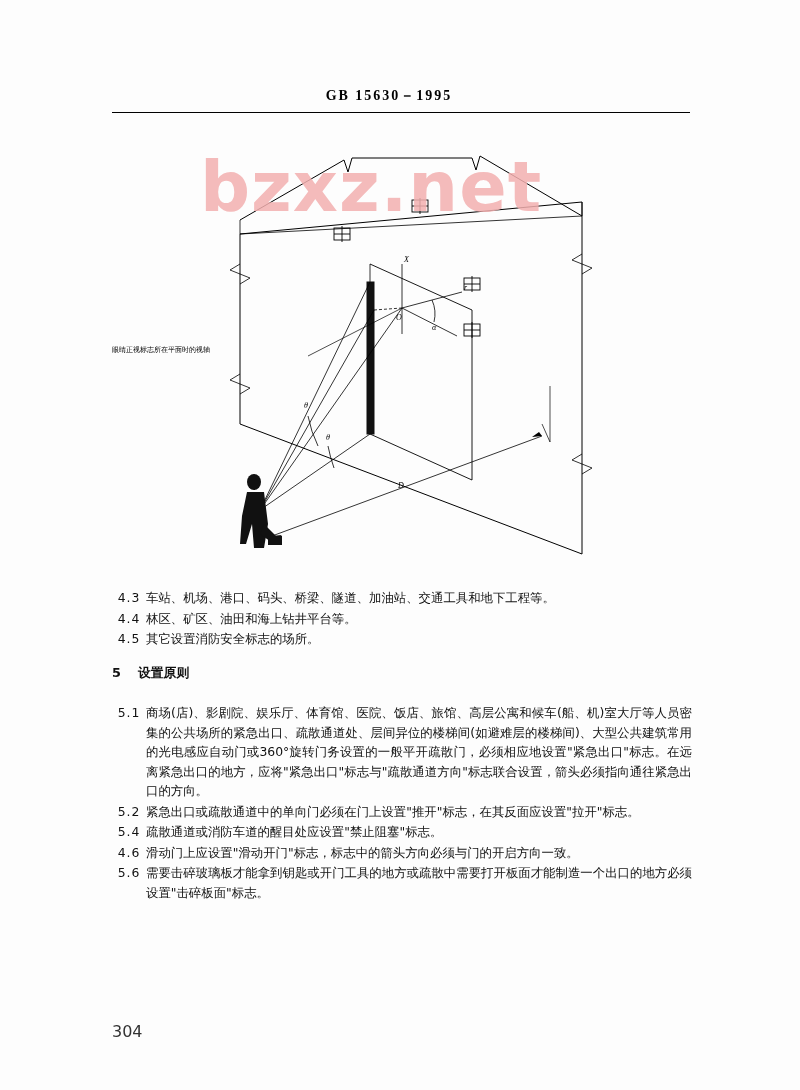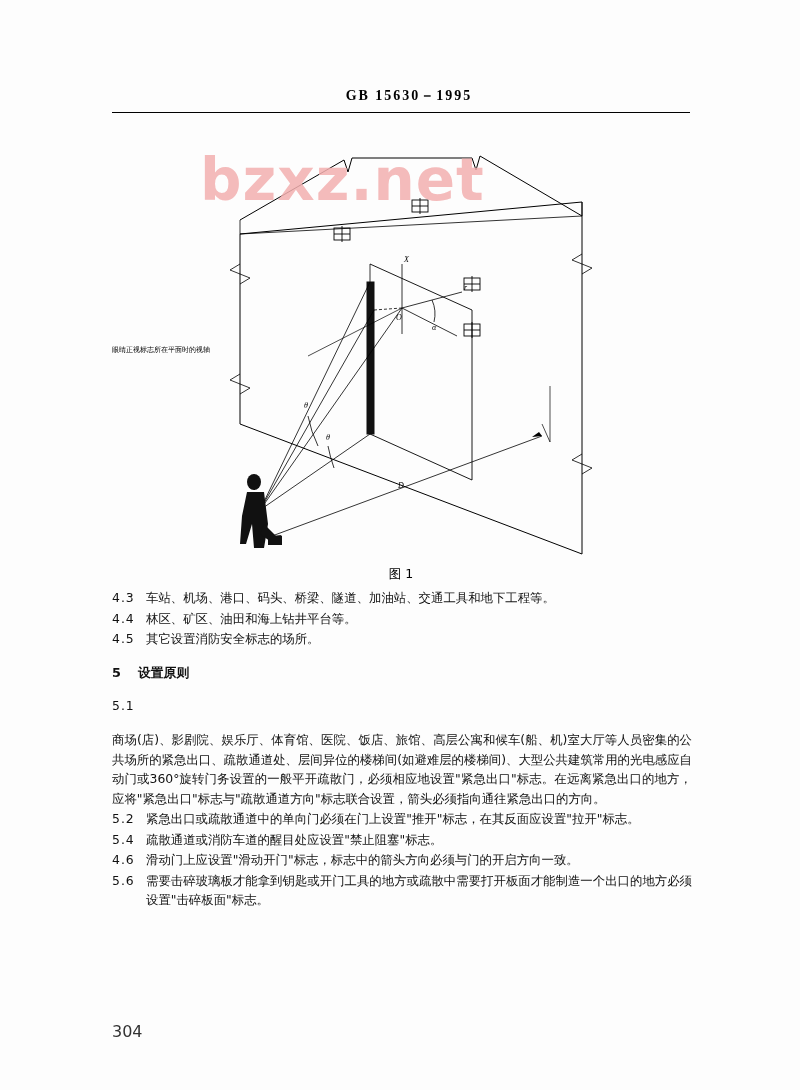--- a/index.html
+++ b/index.html
@@ -18,21 +18,21 @@
   .page {
     position: absolute;
     left: 0; top: 0;
     width: 800px;
     height: 1090px;
     background: #fdfdfd;
   }
   
   .header {
     position: absolute;
-    left: 120px;
+    left: 100px;
     top: 86px;
     width: 578px;
     text-align: center;
   }
   .header-title {
     font-family: "Liberation Serif", serif;
     font-size: 14px;
     font-weight: bold;
     letter-spacing: 2px;
   }
@@ -51,21 +51,21 @@
     top: 124px;
     width: 578px;
     height: 440px;
   }
   .figure-svg { display: block; }
   .watermark {
     position: absolute;
     left: 88px;
     top: 22px;
     font-family: "DejaVu Sans", sans-serif;
-    font-size: 58px;
+    font-size: 70px;
     font-weight: bold;
     color: #f3b0b0;
     letter-spacing: 1px;
     opacity: 0.85;
     pointer-events: none;
   }
   .fig-caption {
     position: absolute;
     left: 112px;
     top: 566px;
@@ -86,34 +86,35 @@
     color: #111;
   }
   .clause {
     display: flex;
     margin-bottom: 1px;
   }
   .clause .num {
     flex: 0 0 34px;
     white-space: nowrap;
     letter-spacing: 1px;
+    text-align: center;
   }
   .clause .txt {
     flex: 1 1 auto;
     text-align: justify;
   }
   .section-head {
     margin-top: 14px;
     margin-bottom: 7px;
     font-weight: bold;
     font-size: 12.8px;
     display: flex;
   }
   .section-head .num { flex: 0 0 26px; }
-  .para-block { margin-top: 14px; flex-direction: column; }
+  .para-block { margin-top: 21px; }
   .page-number {
     position: absolute;
     left: 112px;
     top: 1022px;
     font-family: "DejaVu Sans", sans-serif;
     font-size: 16px;
     color: #333;
   }
   .fig-label {
     font-family: "DejaVu Sans", sans-serif;
@@ -207,21 +208,20 @@
       <text class="fig-label-sm" x="352" y="166">r</text>
       <text class="fig-label-sm" x="320" y="206">α</text>
       <text class="fig-label-sm" x="192" y="284">θ</text>
       <text class="fig-label-sm" x="214" y="316">θ</text>
       <text class="fig-label-sm" x="286" y="364">D</text>
       <text class="fig-label" x="0" y="228">眼睛正视标志所在平面时的视轴</text>
     </svg>
     <div class="watermark">bzxz.net</div>
   </div>
 
-  <div class="fig-caption">图 1</div>
 
   <div class="content">
 
     <div class="clause">
       <div class="num">4.3</div>
       <div class="txt">车站、机场、港口、码头、桥梁、隧道、加油站、交通工具和地下工程等。</div>
     </div>
     <div class="clause">
       <div class="num">4.4</div>
       <div class="txt">林区、矿区、油田和海上钻井平台等。</div>

